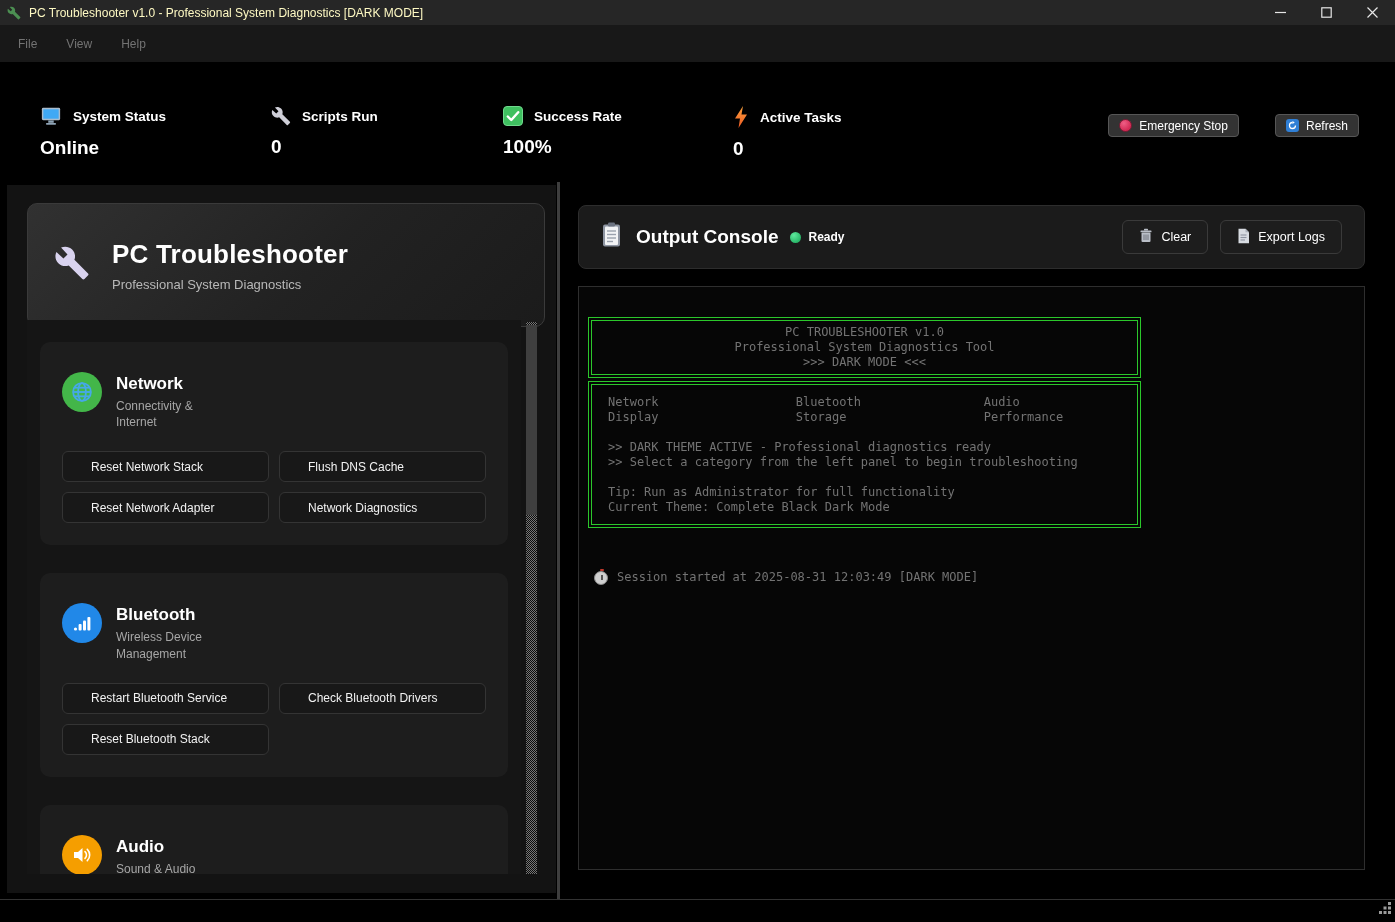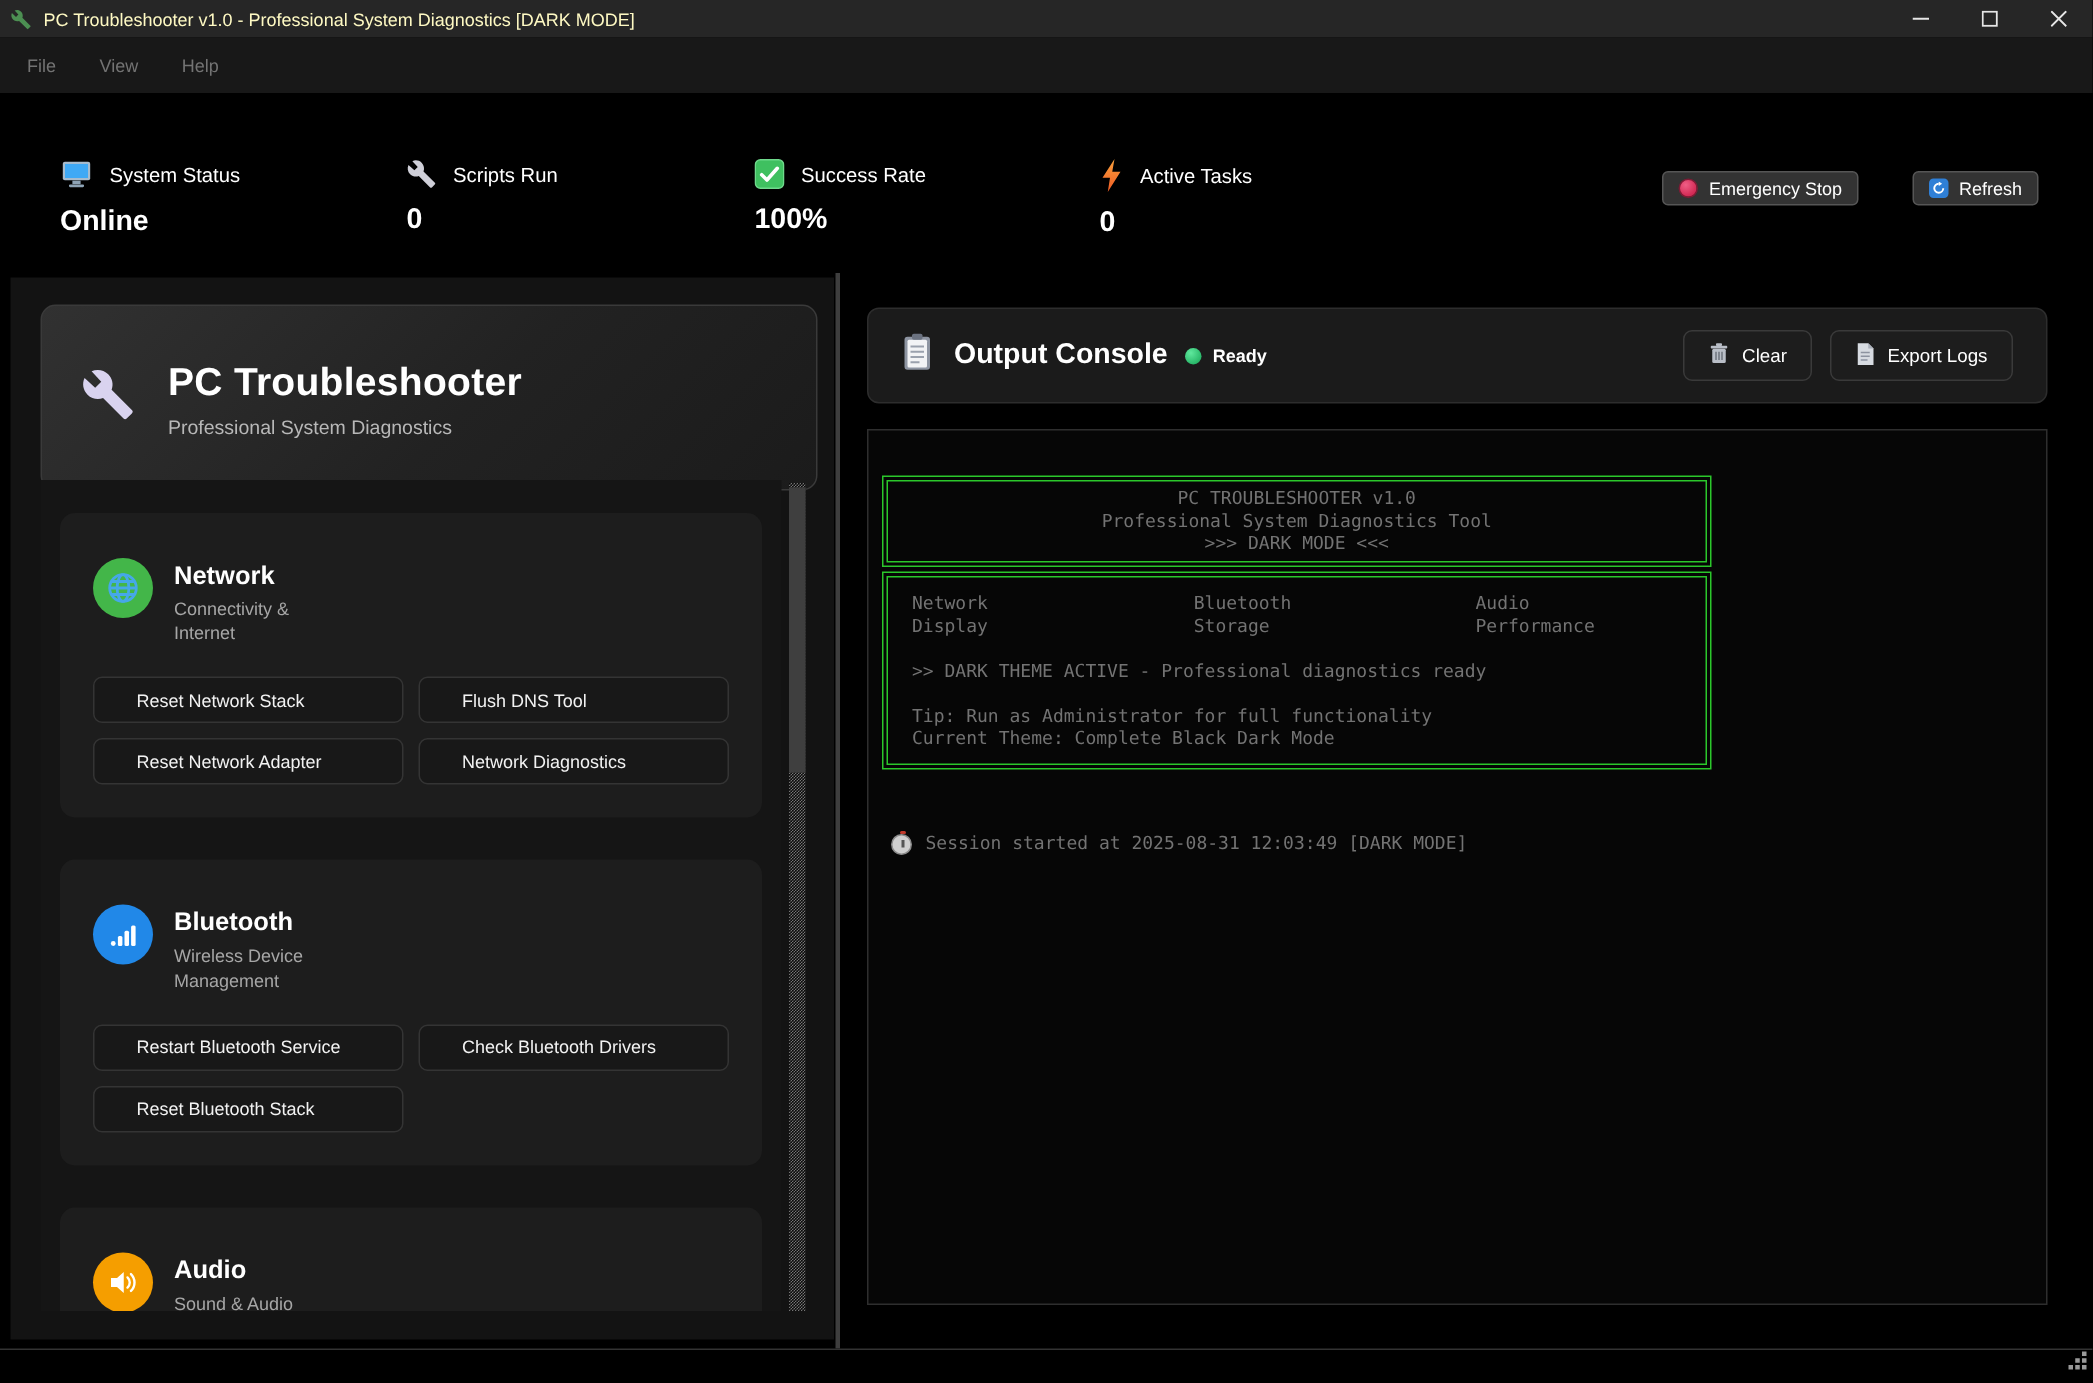--- a/index.html
+++ b/index.html
@@ -15,21 +15,21 @@
   .win-btn { width:46px; height:100%; display:flex; align-items:center; justify-content:center; }
 
   
   .menubar { position:absolute; top:25px; left:0; width:100%; height:37px;
     background:#181818; display:flex; align-items:center; padding-left:9px; }
   .menu-item { font-size:12px; color:#737373; padding:4px 9px; margin-right:11px; }
 
   
   .statsbar { position:absolute; top:62px; left:0; width:100%; height:120px; background:#000; }
   .stat { position:absolute; top:44px; }
-  .stat-head { display:flex; align-items:center; gap:11px; font-weight:normal; font-size:13.5px; }
+  .stat-head { display:flex; align-items:center; gap:11px; font-weight:bold; font-size:13.5px; }
   .stat-head svg { display:block; }
   .stat-value { font-size:19px; font-weight:bold; margin-top:10px; }
   .top-btns { position:absolute; top:52px; right:36px; display:flex; gap:36px; }
   .top-btn { height:23px; background:#333; border:1px solid #565656; border-radius:4px;
     display:flex; align-items:center; gap:7px; padding:0 10px; font-size:12px; color:#fff; }
   .dot-emergency { width:13px; height:13px; border-radius:50%;
     background:radial-gradient(circle at 35% 30%, #ef5e85, #d32a55 70%); border:1px solid #7e1b35; }
   .refresh-ic { width:13px; height:13px; border-radius:3px; background:#2f7fd6;
     display:flex; align-items:center; justify-content:center; }
 
@@ -241,21 +241,21 @@
                 <line x1="5" y1="16" x2="19" y2="16"></line>
               </svg>
           </span>
           <div>
             <div class="card-title">Network</div>
             <div class="card-desc">Connectivity &amp; Internet</div>
           </div>
         </div>
         <div class="card-buttons">
           <button class="cat-btn">Reset Network Stack</button>
-          <button class="cat-btn">Flush DNS Tool</button>
+          <button class="cat-btn">Flush DNS Cache</button>
           <button class="cat-btn">Reset Network Adapter</button>
           <button class="cat-btn">Network Diagnostics</button>
         </div>
       </div>
 
       <div class="card">
         <div class="card-head">
           <span class="cat-icon icon-bluetooth">
             <svg width="24" height="24" viewBox="0 0 24 24" fill="#fff">
                 <circle cx="5.5" cy="18" r="1.6"></circle>
@@ -358,20 +358,21 @@
           <div class="cline">Professional System Diagnostics Tool</div>
           <div class="cline">&gt;&gt;&gt; DARK MODE &lt;&lt;&lt;</div>
         </div>
       </div>
       <div class="gbox gbox2">
         <div class="gbox-inner info-inner">
           <div class="cline">Network                   Bluetooth                 Audio</div>
           <div class="cline">Display                   Storage                   Performance</div>
           <div class="cline"></div>
           <div class="cline">&gt;&gt; DARK THEME ACTIVE - Professional diagnostics ready</div>
+          <div class="cline">&gt;&gt; Select a category from the left panel to begin troubleshooting</div>
           <div class="cline"></div>
           <div class="cline">Tip: Run as Administrator for full functionality</div>
           <div class="cline">Current Theme: Complete Black Dark Mode</div>
         </div>
       </div>
       <div class="session-row">
         <span class="clock-ic"></span>
         <span>Session started at 2025-08-31 12:03:49 [DARK MODE]</span>
       </div>
     </div>

